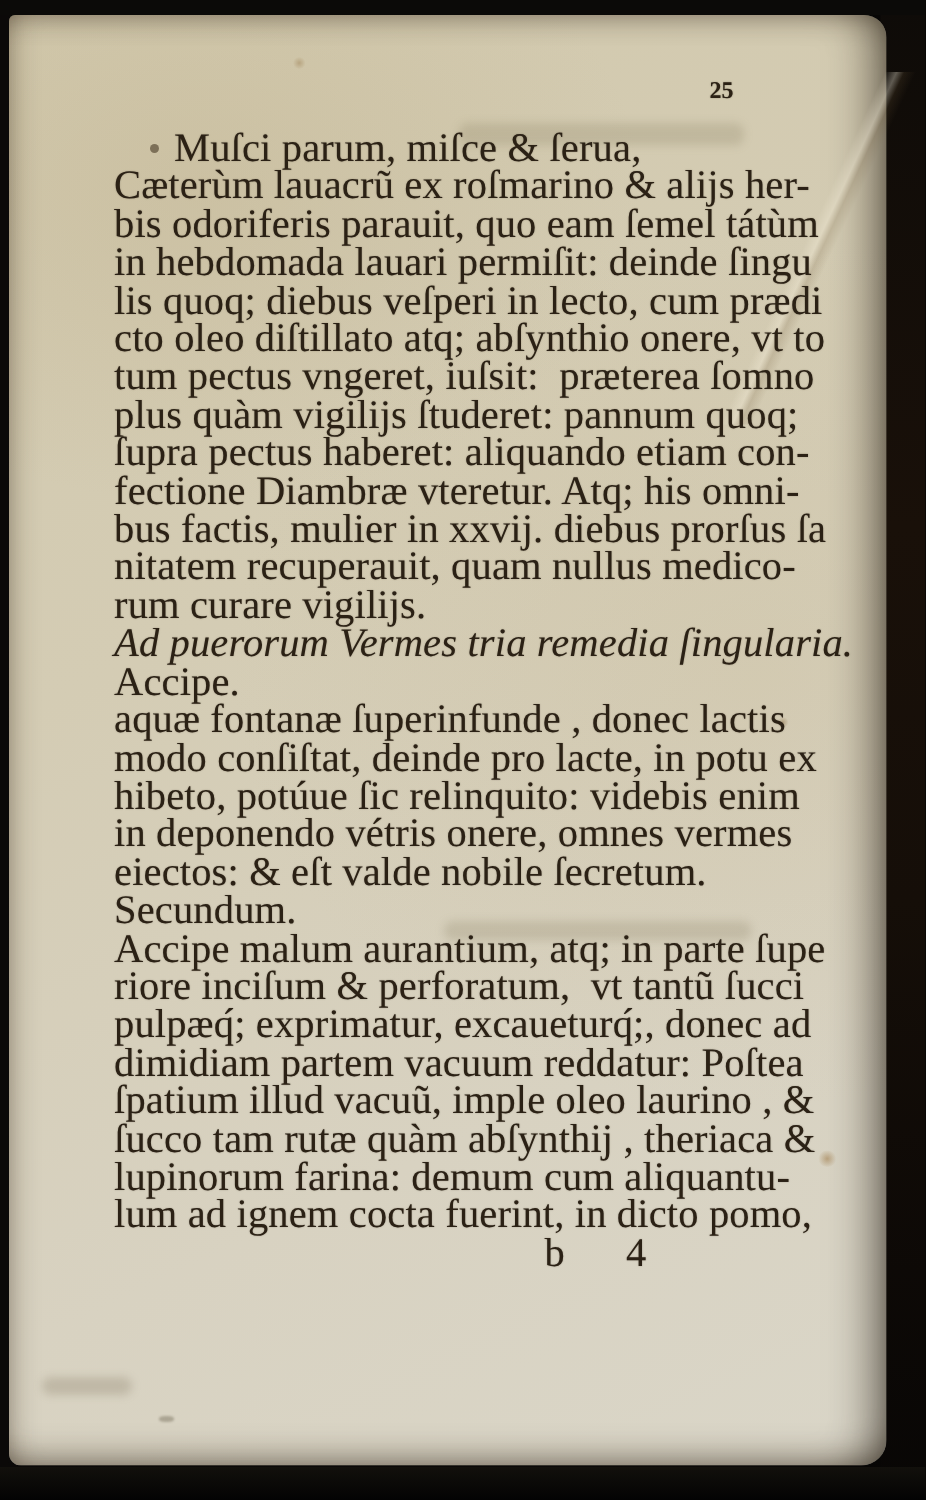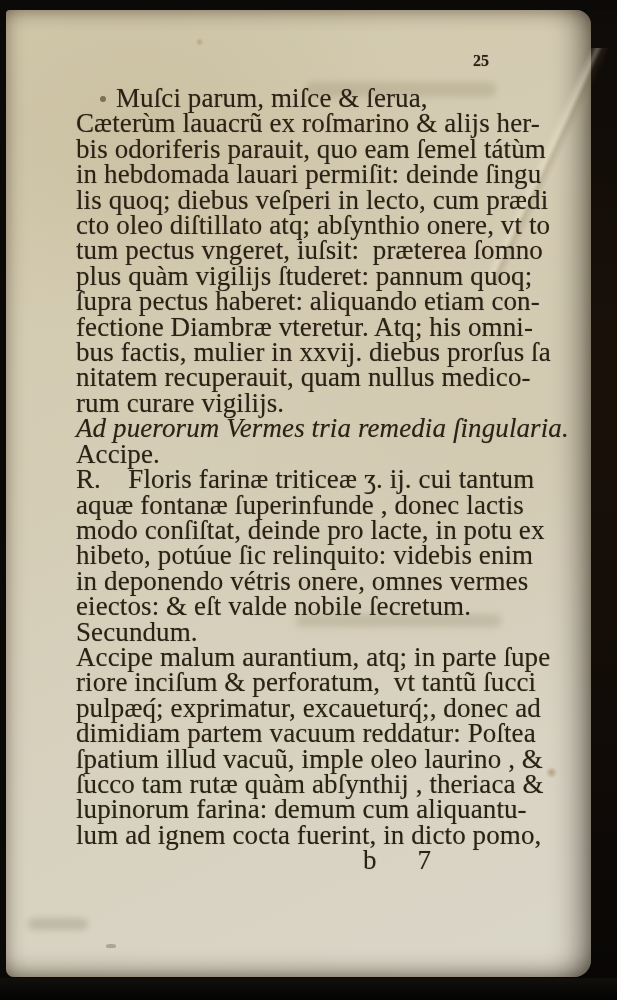--- a/index.html
+++ b/index.html
@@ -102,31 +102,30 @@
       <div class="ln">cto oleo diſtillato atq; abſynthio onere, vt to</div>
       <div class="ln">tum pectus vngeret, iuſsit:  præterea ſomno</div>
       <div class="ln">plus quàm vigilijs ſtuderet: pannum quoq;</div>
       <div class="ln">ſupra pectus haberet: aliquando etiam con-</div>
       <div class="ln">fectione Diambræ vteretur. Atq; his omni-</div>
       <div class="ln">bus factis, mulier in xxvij. diebus prorſus ſa</div>
       <div class="ln">nitatem recuperauit, quam nullus medico-</div>
       <div class="ln">rum curare vigilijs.</div>
       <div class="ln it ctr">Ad puerorum Vermes tria remedia ſingularia.</div>
       <div class="ln ctr">Accipe.</div>
-      <div class="ln">R.    Floris farinæ triticeæ ʒ. ij. cui tantum</div>
       <div class="ln">aquæ fontanæ ſuperinfunde , donec lactis</div>
       <div class="ln">modo conſiſtat, deinde pro lacte, in potu ex</div>
       <div class="ln">hibeto, potúue ſic relinquito: videbis enim</div>
       <div class="ln">in deponendo vétris onere, omnes vermes</div>
       <div class="ln">eiectos: &amp; eſt valde nobile ſecretum.</div>
       <div class="ln ctr">Secundum.</div>
       <div class="ln">Accipe malum aurantium, atq; in parte ſupe</div>
       <div class="ln">riore inciſum &amp; perforatum,  vt tantũ ſucci</div>
       <div class="ln">pulpæq́; exprimatur, excaueturq́;, donec ad</div>
       <div class="ln">dimidiam partem vacuum reddatur: Poſtea</div>
       <div class="ln">ſpatium illud vacuũ, imple oleo laurino , &amp;</div>
       <div class="ln">ſucco tam rutæ quàm abſynthij , theriaca &amp;</div>
       <div class="ln">lupinorum farina: demum cum aliquantu-</div>
       <div class="ln">lum ad ignem cocta fuerint, in dicto pomo,</div>
-      <div class="ln sig">b 7</div>
+      <div class="ln sig">b 4</div>
     </div>
   </div>
 </div>
 
 </body></html>

